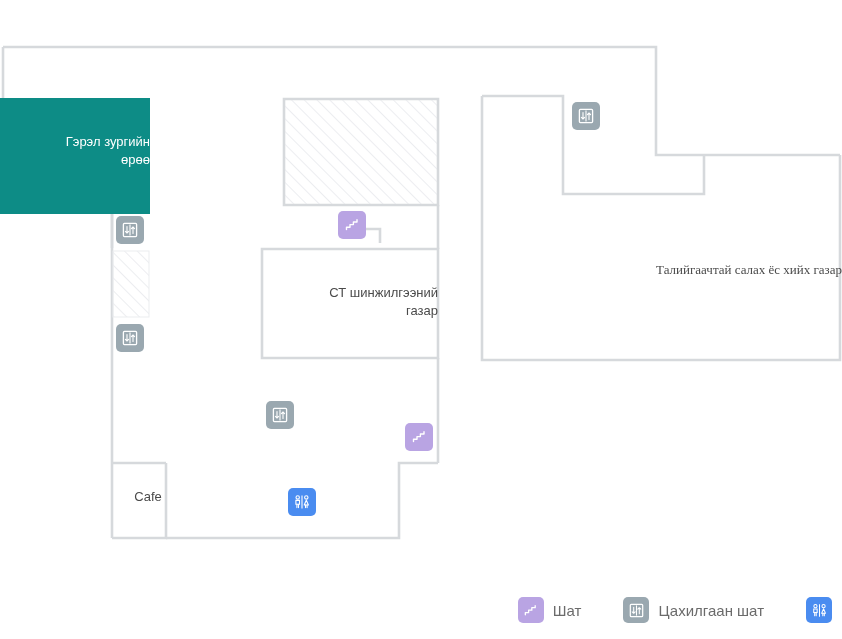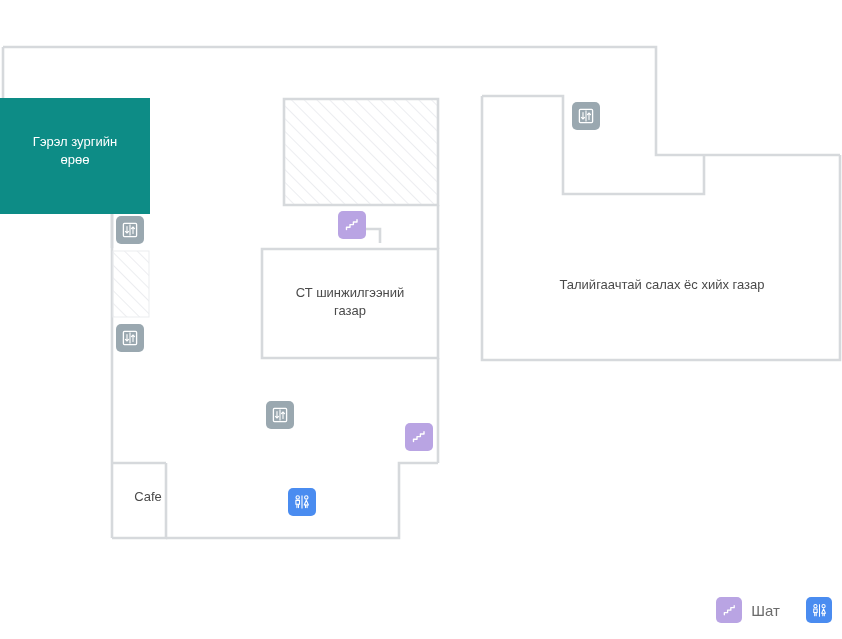--- a/index.html
+++ b/index.html
@@ -29,21 +29,21 @@
     height: 580px;
   }
 
   .map-canvas svg {
     display: block;
   }
 
   
   .room-label {
     position: absolute;
-    text-align: center;
+    text-align: right;
     font-size: 13px;
     line-height: 18px;
     color: #4a4a4a;
     white-space: pre-line;
     pointer-events: none;
   }
   .room-label.on-fill {
     color: #ffffff;
     font-size: 13px;
     line-height: 18px;
@@ -57,22 +57,23 @@
     top: 133px;
     width: 150px;
   }
   #label-ct-room {
     left: 262px;
     top: 284px;
     width: 176px;
   }
   #label-farewell-room {
     left: 482px;
-    top: 276px;
+    top: 261px;
     width: 360px;
+    font-family: Liberation Serif, serif;
   }
   #label-cafe {
     left: 112px;
     top: 488px;
     width: 72px;
     text-align: center;
   }
 
   
   .map-icon {
@@ -96,21 +97,21 @@
     position: absolute;
     left: 0;
     right: 0;
     bottom: 0;
     height: 58px;
     display: flex;
     align-items: center;
     justify-content: flex-end;
     padding-right: 10px;
     box-sizing: border-box;
-    gap: 26px;
+    gap: 42px;
   }
   .legend-item {
     display: flex;
     align-items: center;
     gap: 9px;
   }
   .legend-swatch {
     width: 26px;
     height: 26px;
     border-radius: 5px;
@@ -258,20 +259,31 @@
 
     <div class="legend-item">
       <span class="legend-swatch stairs">
         <svg width="15" height="15" viewBox="0 0 16 16" aria-hidden="true">
           <path d="M2.5 12.6 L2.5 10.2 L6 10.2 L6 7.6 L9.4 7.6 L9.4 5 L13 5 L13 2.8" fill="none" stroke="#ffffff" stroke-width="1.4" stroke-linecap="round" stroke-linejoin="round"></path>
         </svg>
       </span>
       <span class="legend-text">Шат</span>
     </div>
 
+    <div class="legend-item">
+      <span class="legend-swatch elevator">
+        <svg width="15" height="15" viewBox="0 0 16 16" aria-hidden="true">
+          <rect x="1.4" y="1.4" width="13.2" height="13.2" rx="1" fill="none" stroke="#ffffff" stroke-width="1.3"></rect>
+          <line x1="8" y1="2.6" x2="8" y2="13.4" stroke="#ffffff" stroke-width="1.1"></line>
+          <path d="M5 4.6 L5 11 M3.4 9.4 L5 11 L6.6 9.4" fill="none" stroke="#ffffff" stroke-width="1.1" stroke-linecap="round" stroke-linejoin="round"></path>
+          <path d="M11 11.4 L11 5 M9.4 6.6 L11 5 L12.6 6.6" fill="none" stroke="#ffffff" stroke-width="1.1" stroke-linecap="round" stroke-linejoin="round"></path>
+        </svg>
+      </span>
+      <span class="legend-text">Цахилгаан шат</span>
+    </div>
 
     <div class="legend-item">
       <span class="legend-swatch restroom">
         <svg width="17" height="17" viewBox="0 0 18 18" aria-hidden="true">
           <line x1="9" y1="2.4" x2="9" y2="15.6" stroke="#ffffff" stroke-width="1.1"></line>
           <circle cx="4.7" cy="4.4" r="1.7" fill="none" stroke="#ffffff" stroke-width="1.1"></circle>
           <path d="M2.9 7.4 L6.5 7.4 L6.5 11.2 L2.9 11.2 Z" fill="none" stroke="#ffffff" stroke-width="1.1"></path>
           <path d="M3.9 11.2 L3.9 14.6 M5.5 11.2 L5.5 14.6" stroke="#ffffff" stroke-width="1.1" stroke-linecap="round"></path>
           <circle cx="13.3" cy="4.4" r="1.7" fill="none" stroke="#ffffff" stroke-width="1.1"></circle>
           <path d="M13.3 7.2 L11.2 12.0 L15.4 12.0 Z" fill="none" stroke="#ffffff" stroke-width="1.1" stroke-linejoin="round"></path>

